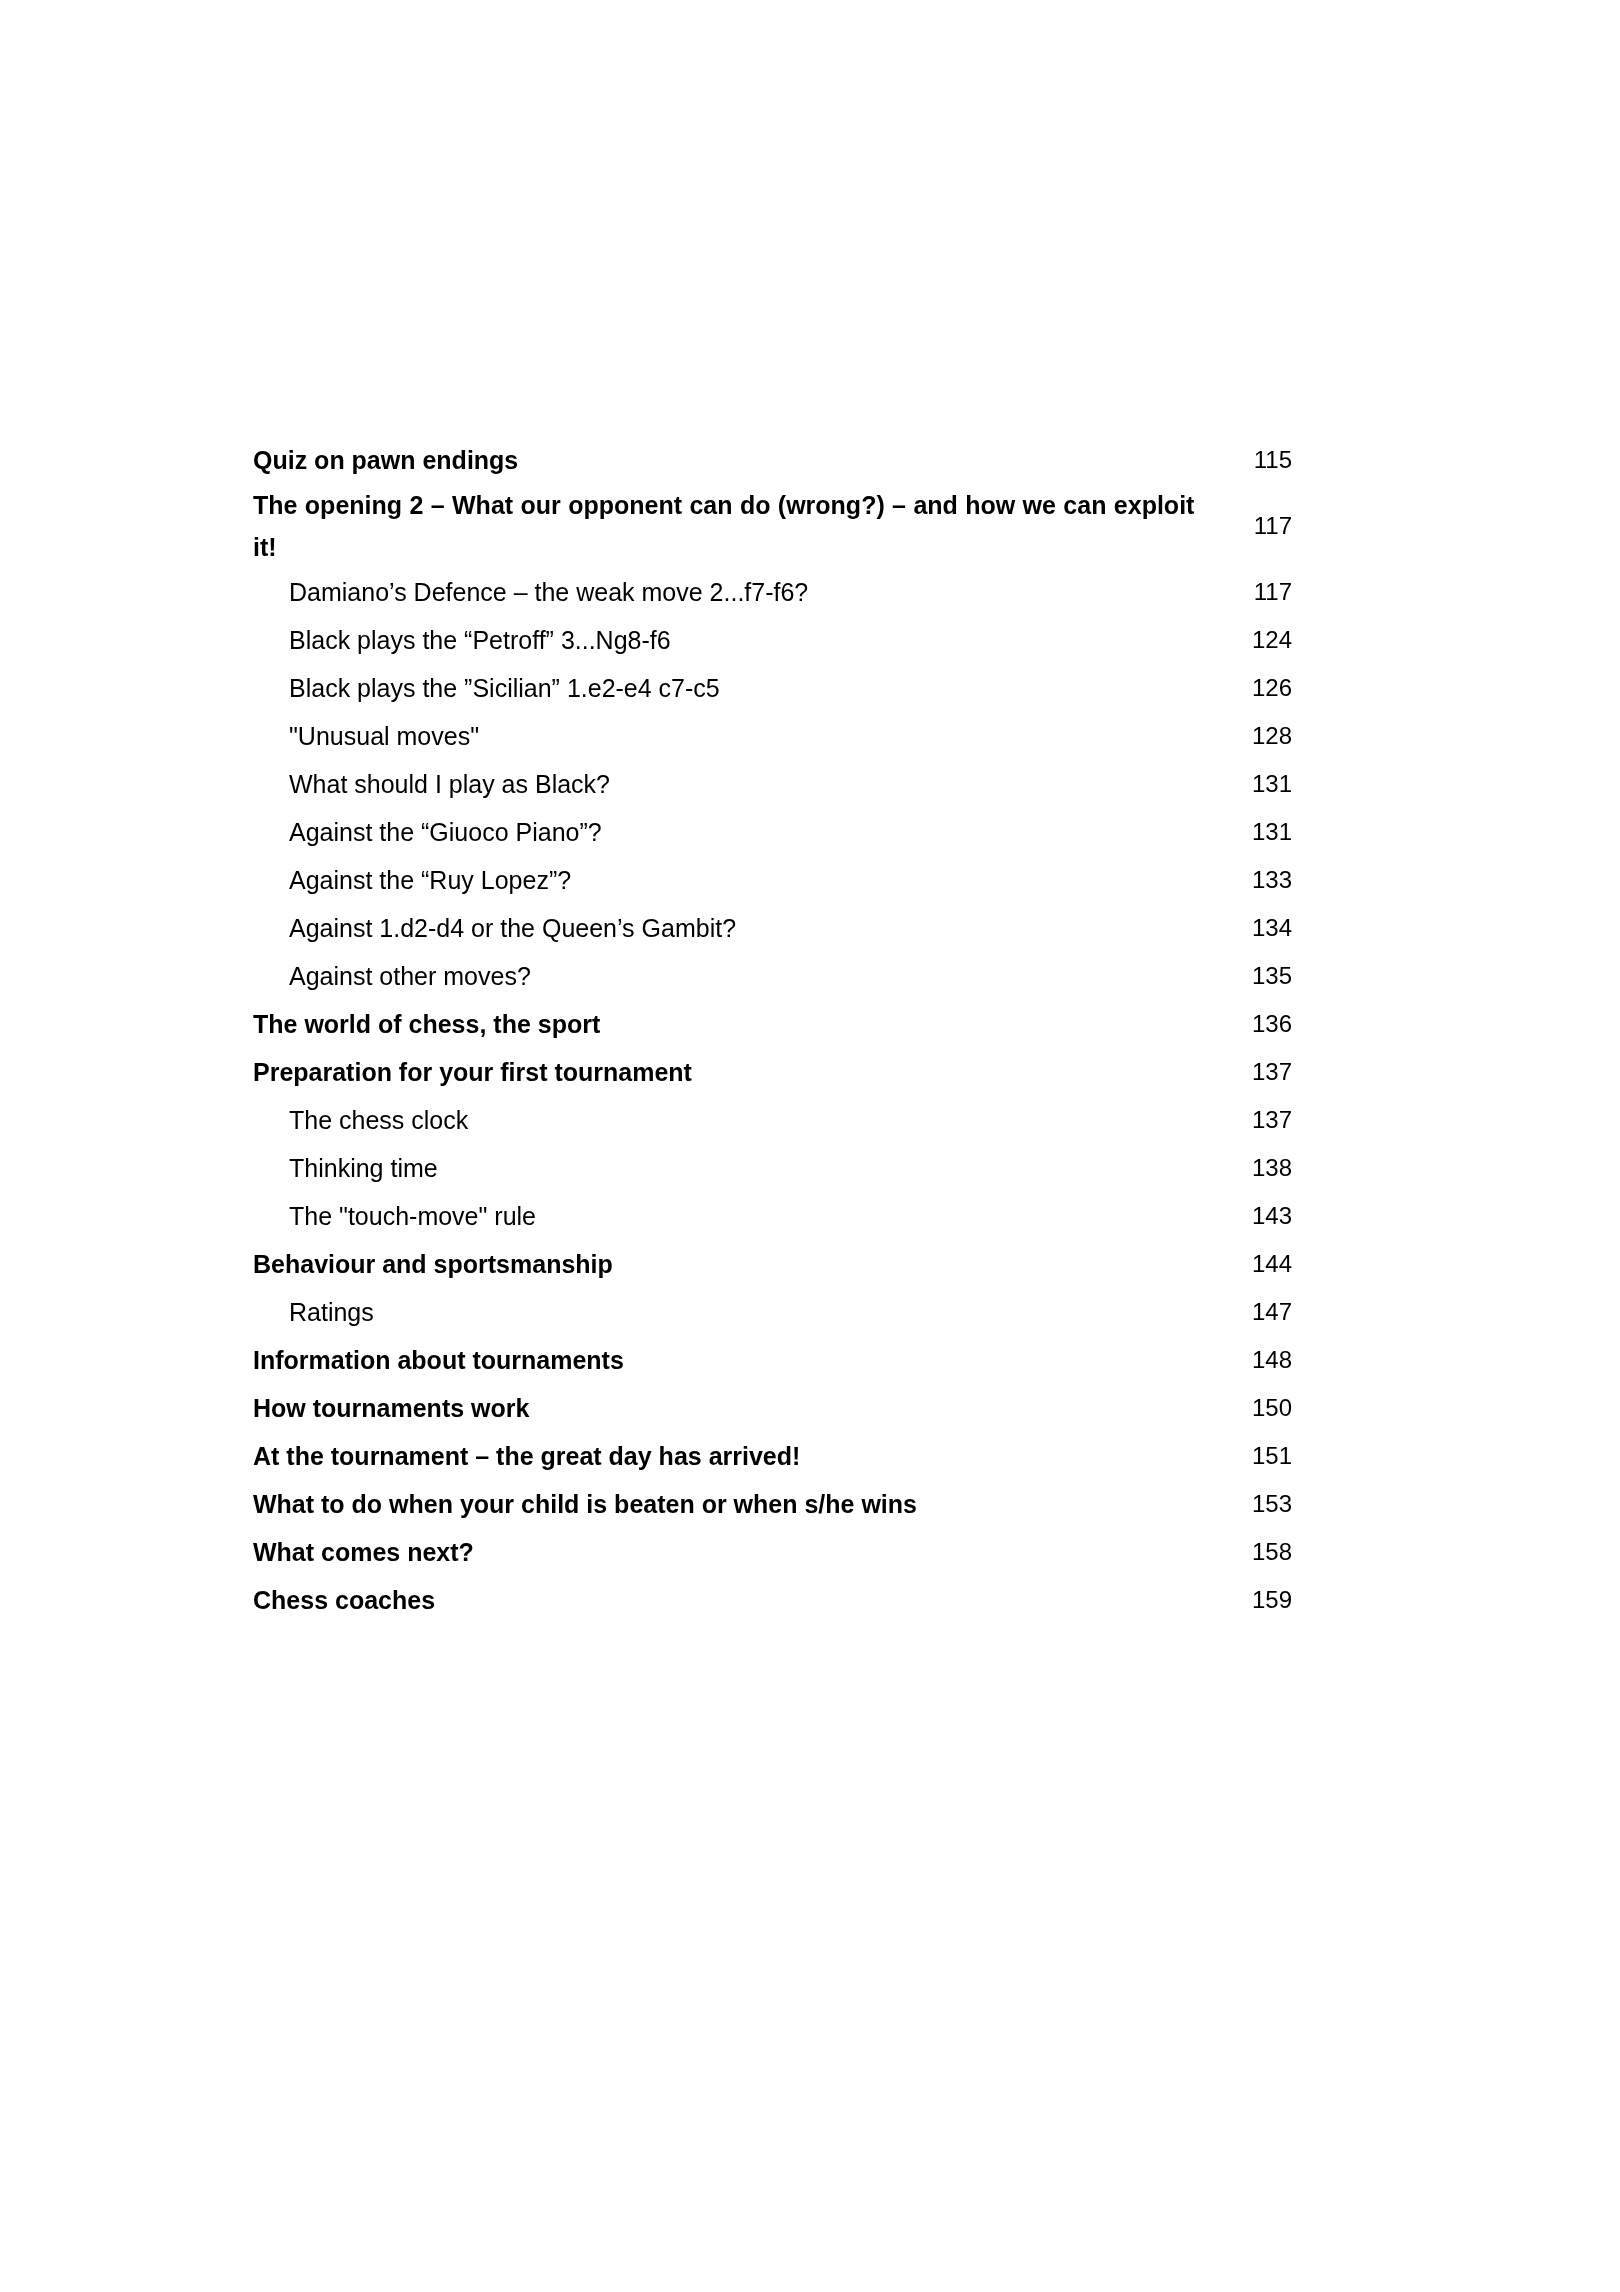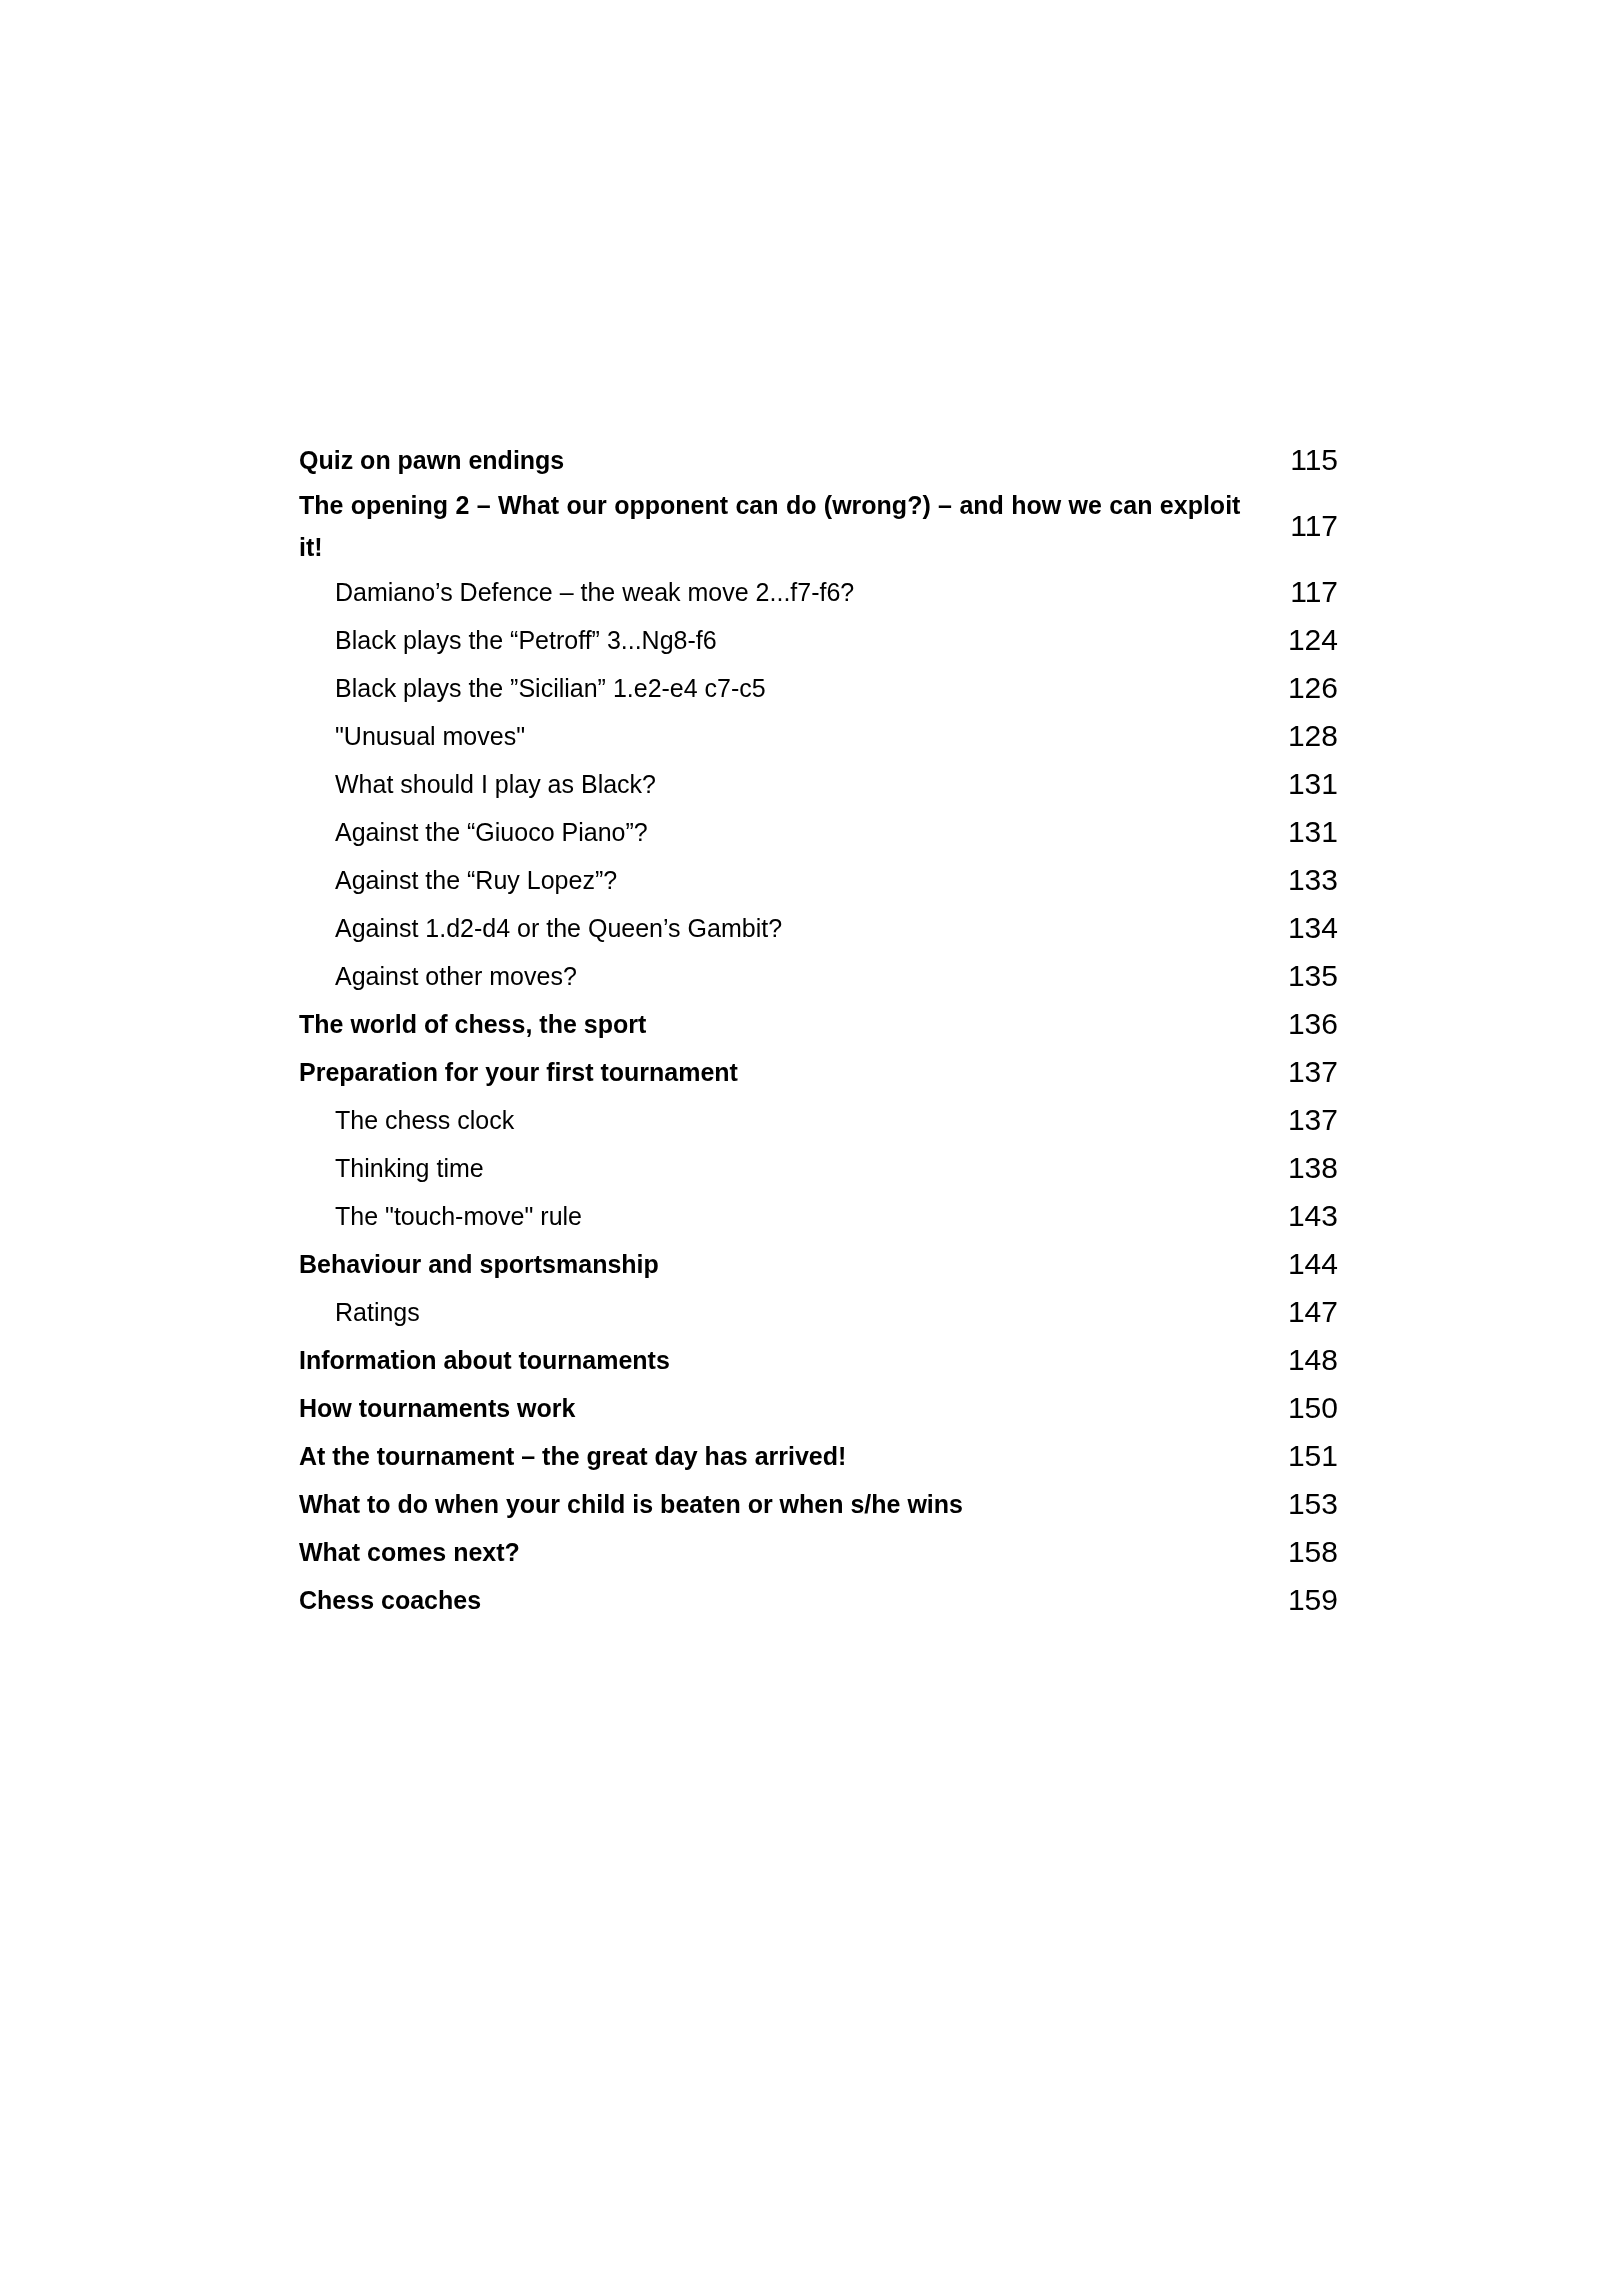--- a/index.html
+++ b/index.html
@@ -27,28 +27,27 @@
     position: absolute;
     left: 253px;
     top: 436px;
     width: 1039px;
   }
   .toc-row {
     display: flex;
     align-items: flex-end;
     width: 100%;
     margin-bottom: 0px;
-    margin-left: 46px;
   }
   .toc-title {
     font-size: 25px;
     line-height: 48px;
   }
   .toc-page {
-    font-size: 30px;
+    font-size: 24px;
     line-height: 48px;
     text-align: right;
     white-space: nowrap;
     flex: 0 0 auto;
     width: 78px;
   }
   
   .lvl1 .toc-title {
     font-weight: bold;
     flex: 1 1 auto;

